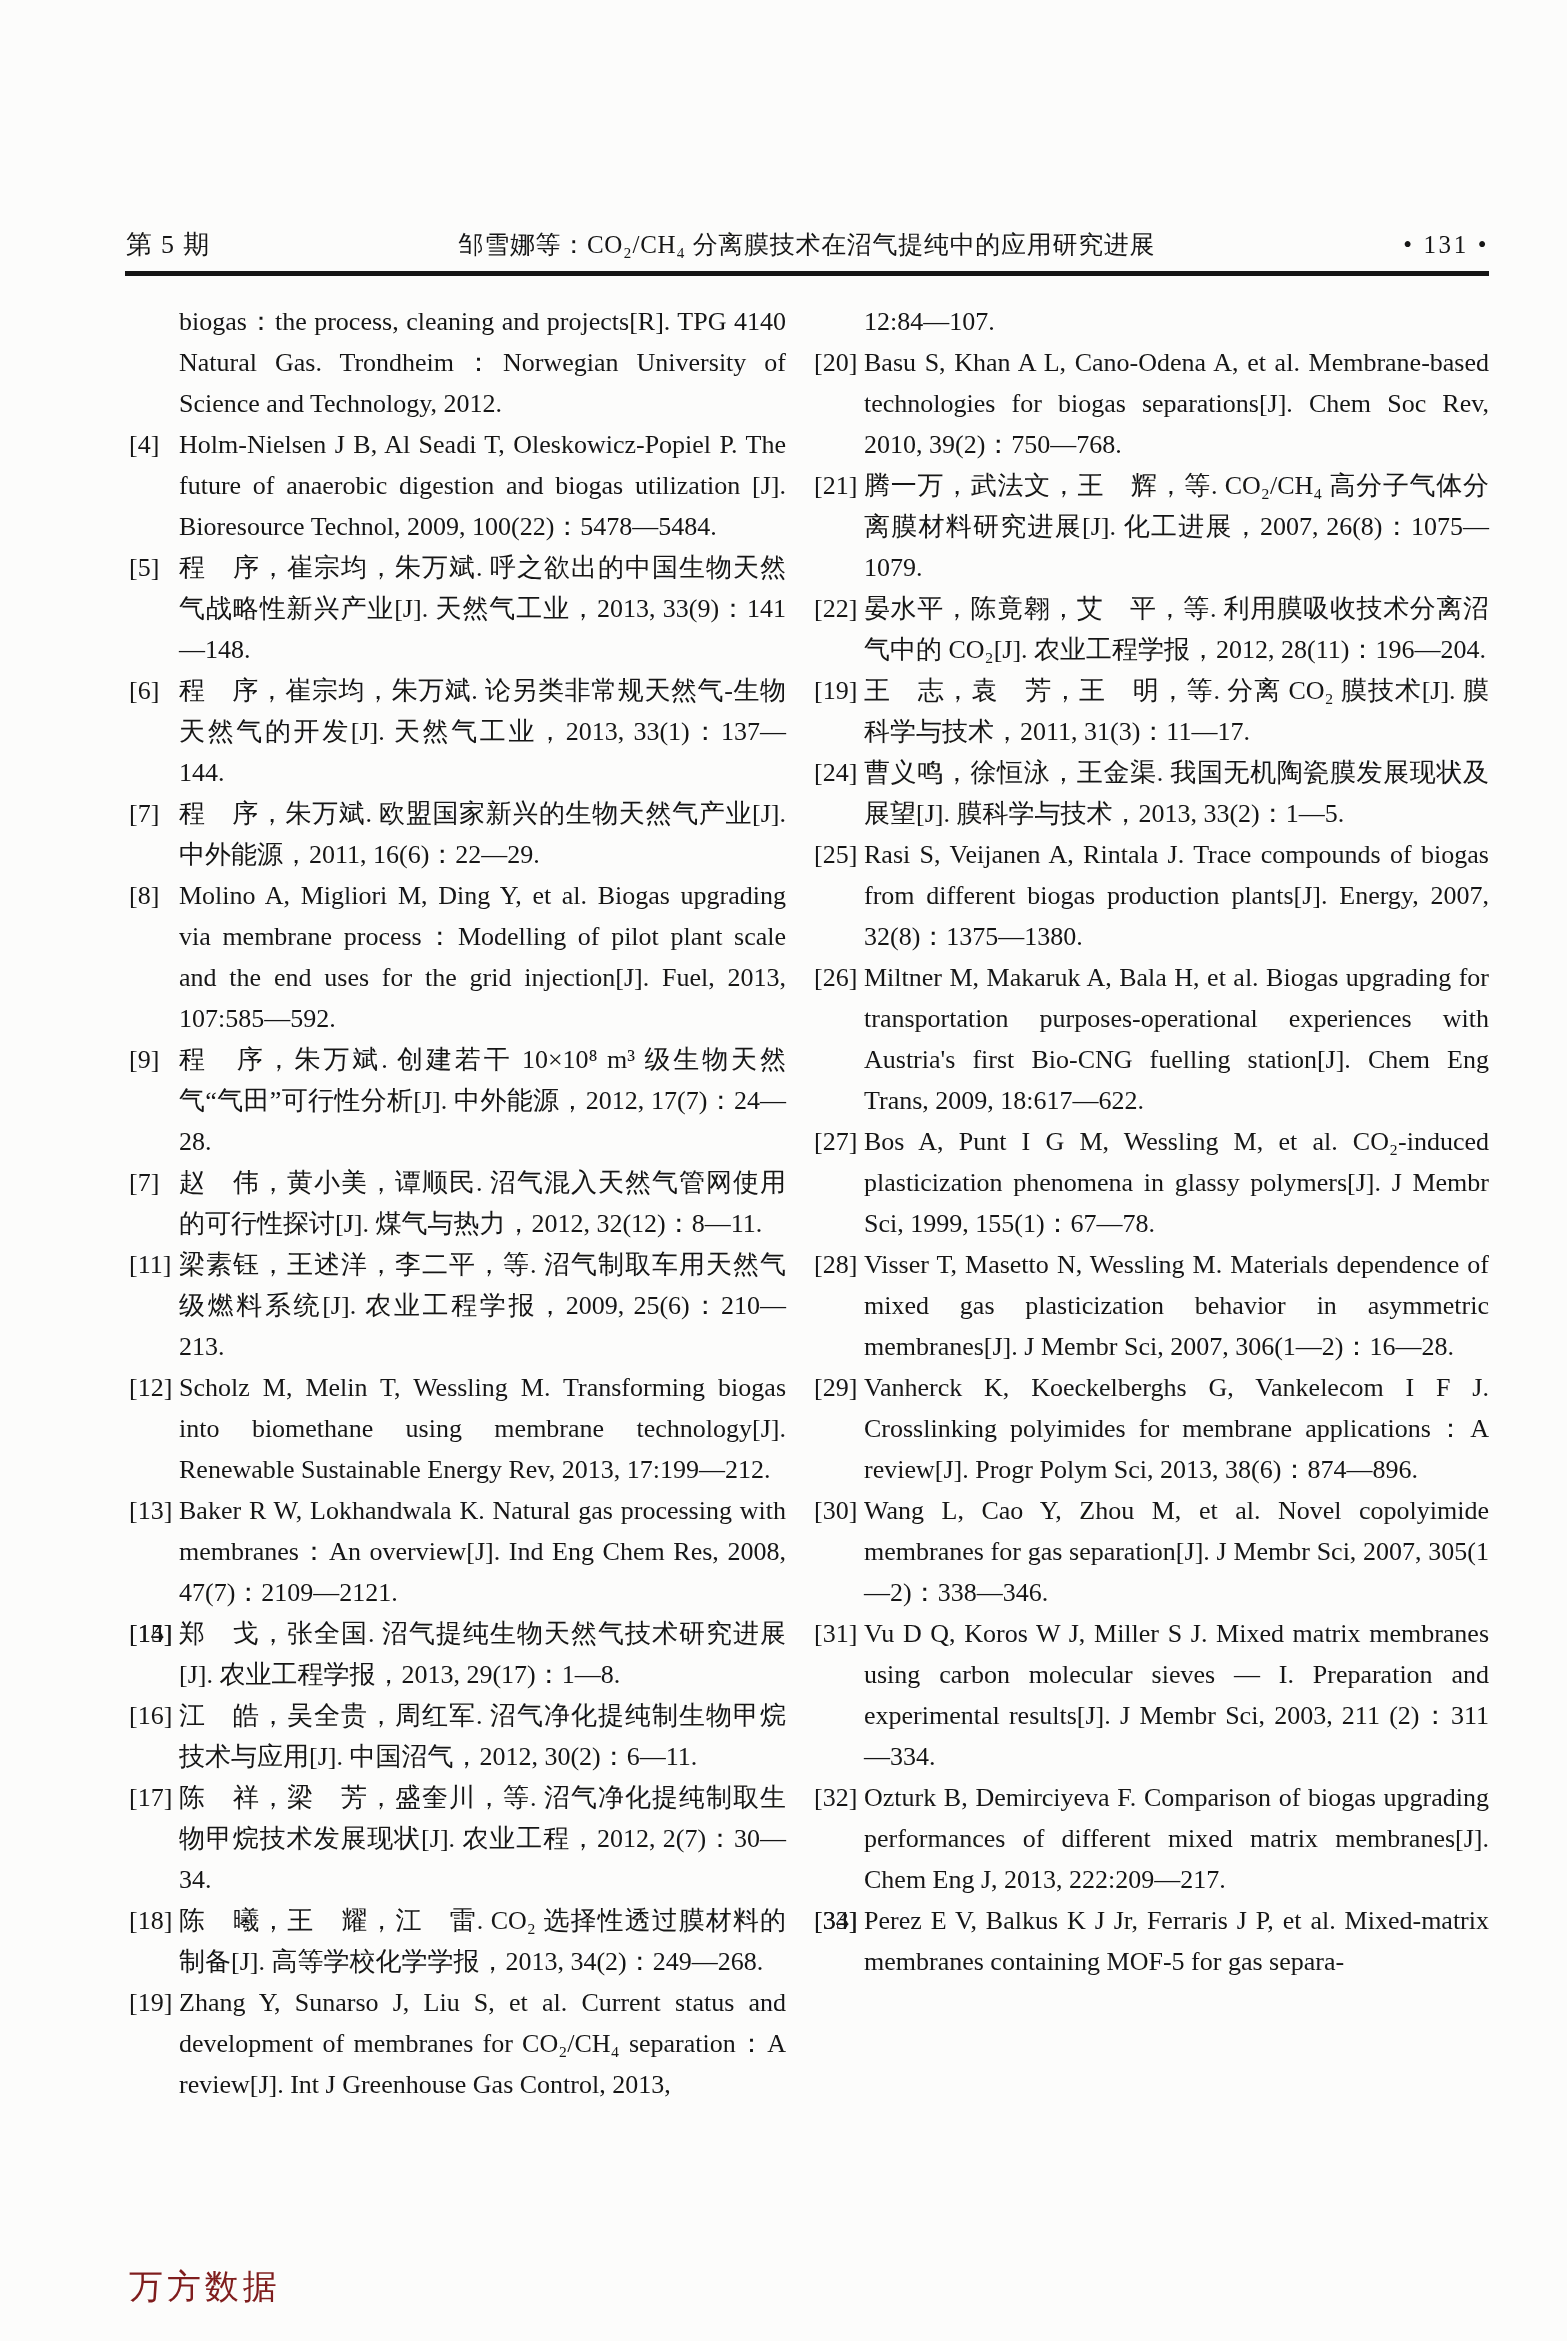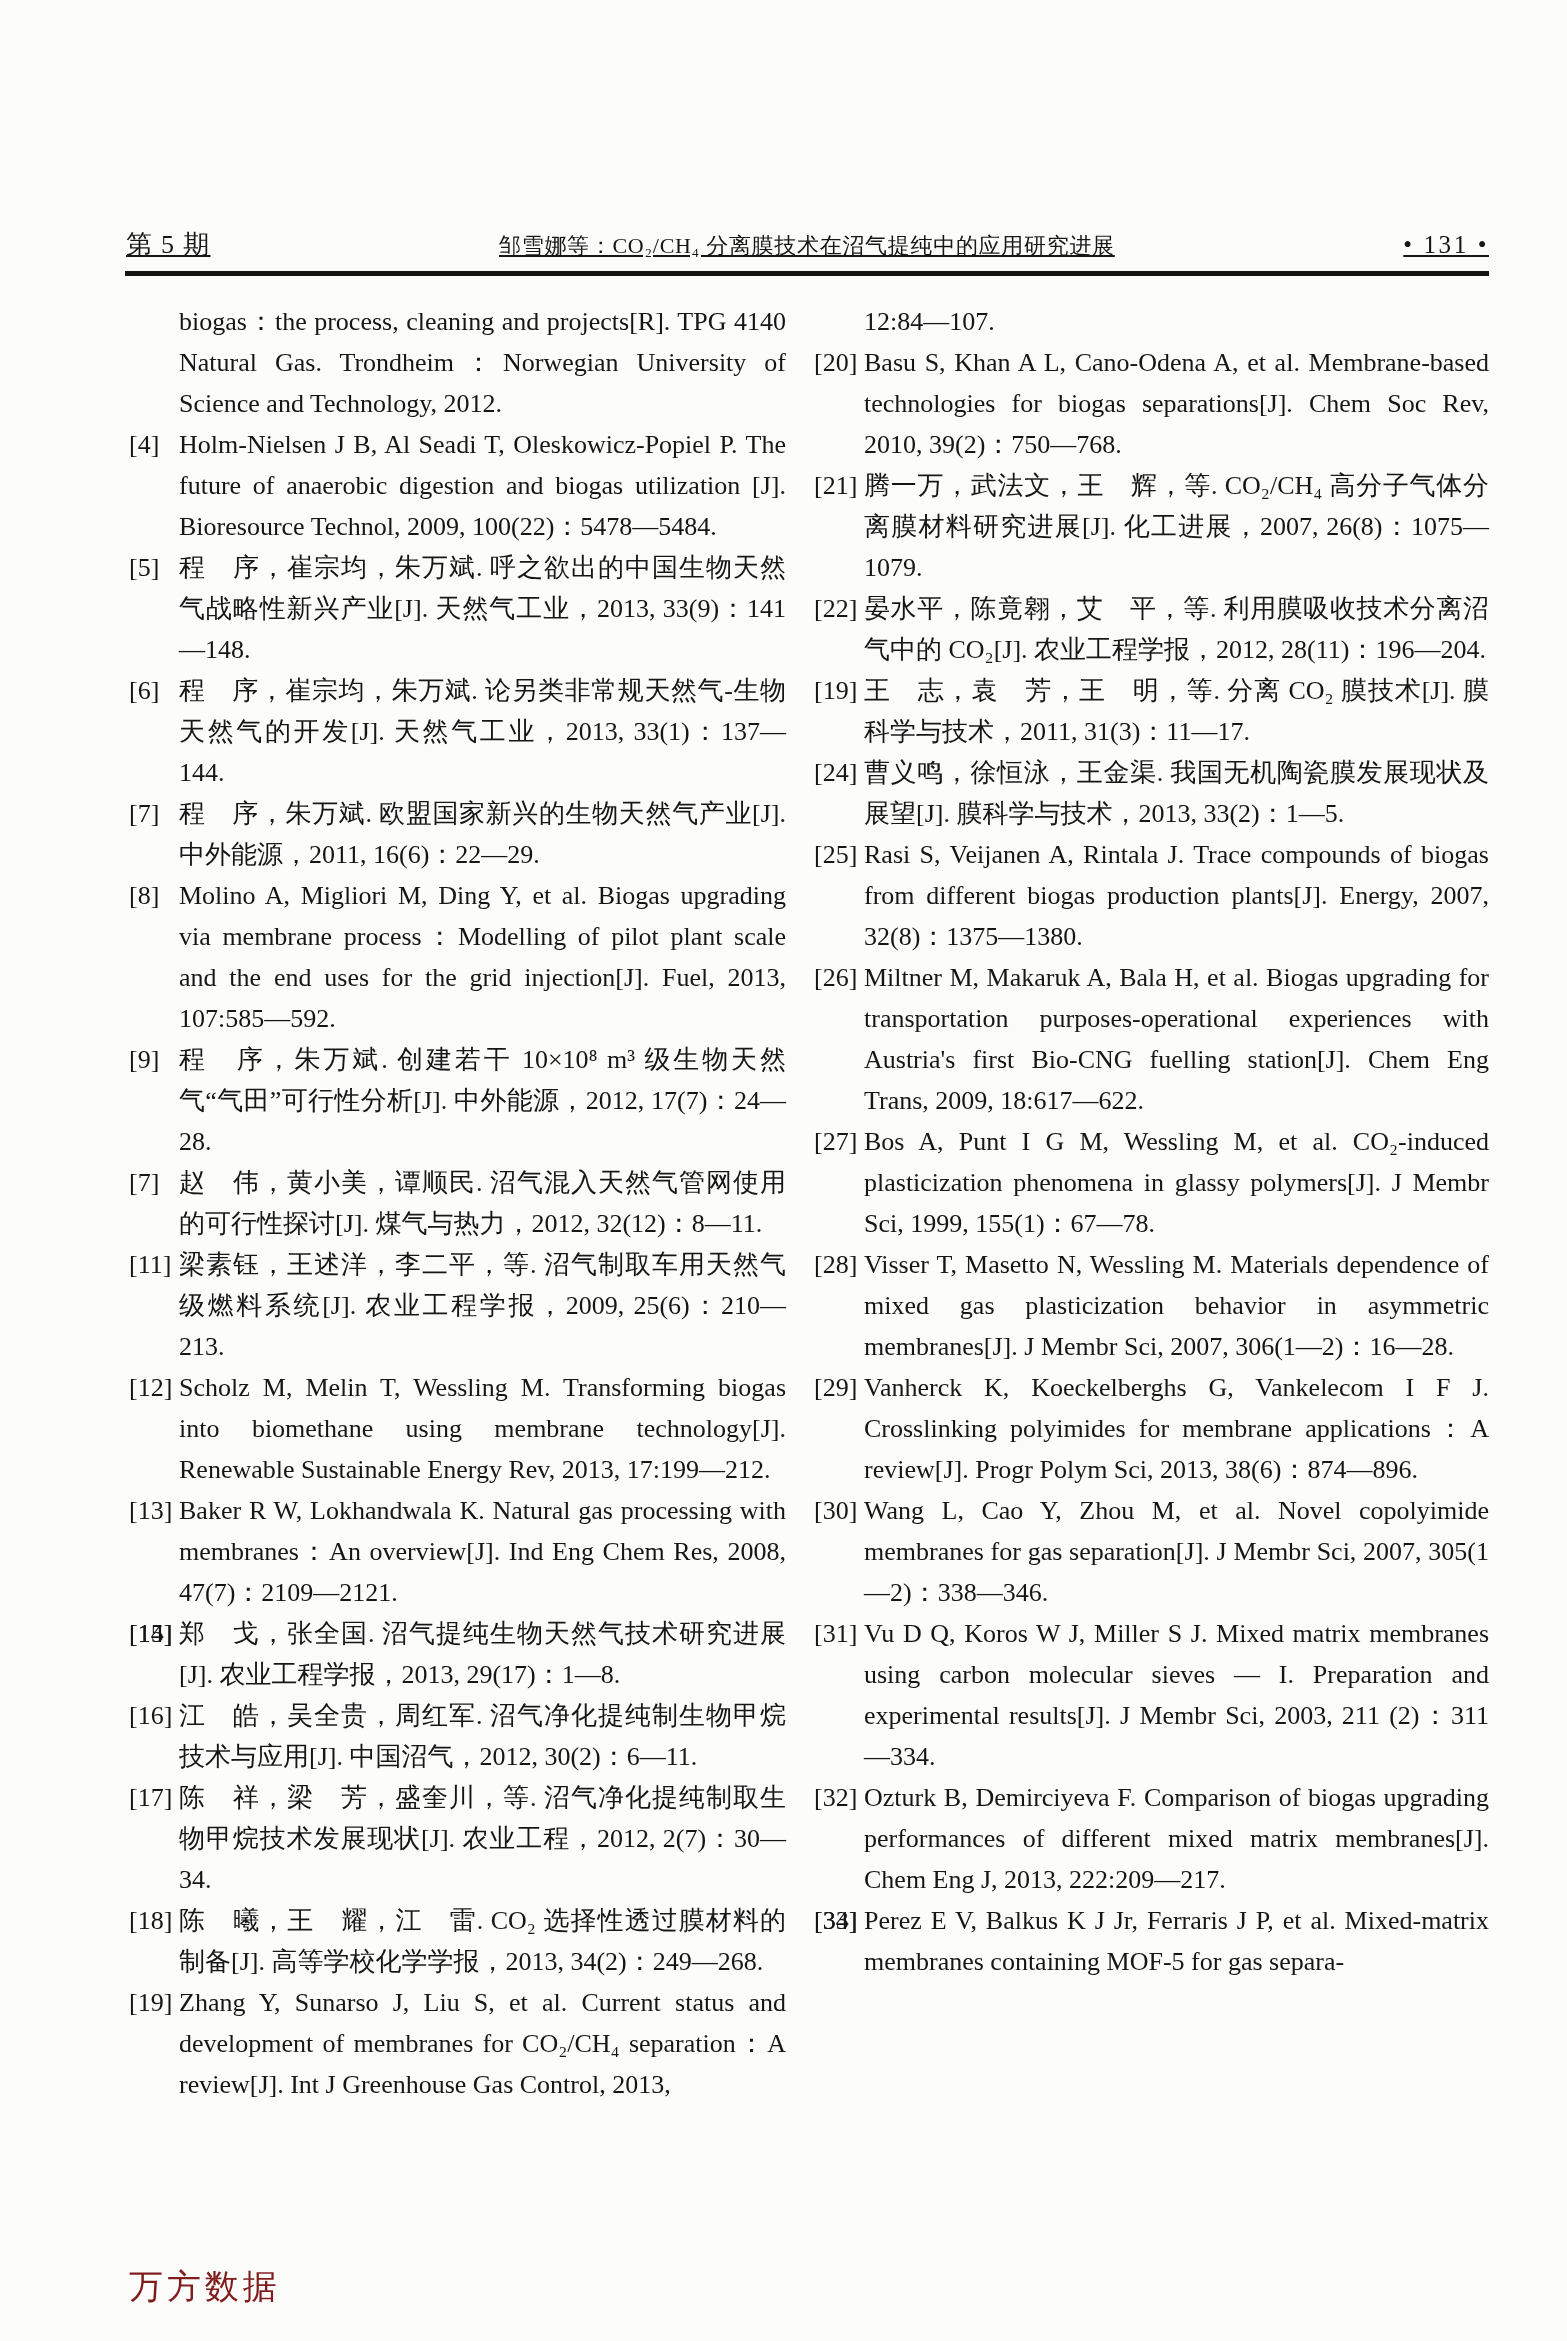--- a/index.html
+++ b/index.html
@@ -18,29 +18,28 @@
     overflow: hidden;
   }
   .header {
     position: absolute;
     left: 126px;
     top: 227px;
     width: 1363px;
     display: flex;
     align-items: baseline;
     justify-content: space-between;
-    text-decoration: underline;
   }
   .header-issue {
     font-size: 26px;
     white-space: nowrap;
     letter-spacing: 1.3px;
   }
   .header-title {
-    font-size: 22px;
+    font-size: 25px;
     white-space: nowrap;
     letter-spacing: 0.7px;
     flex: 1;
     text-align: center;
   }
   .header-page {
     font-size: 25px;
     white-space: nowrap;
     letter-spacing: 2.6px;
   }

